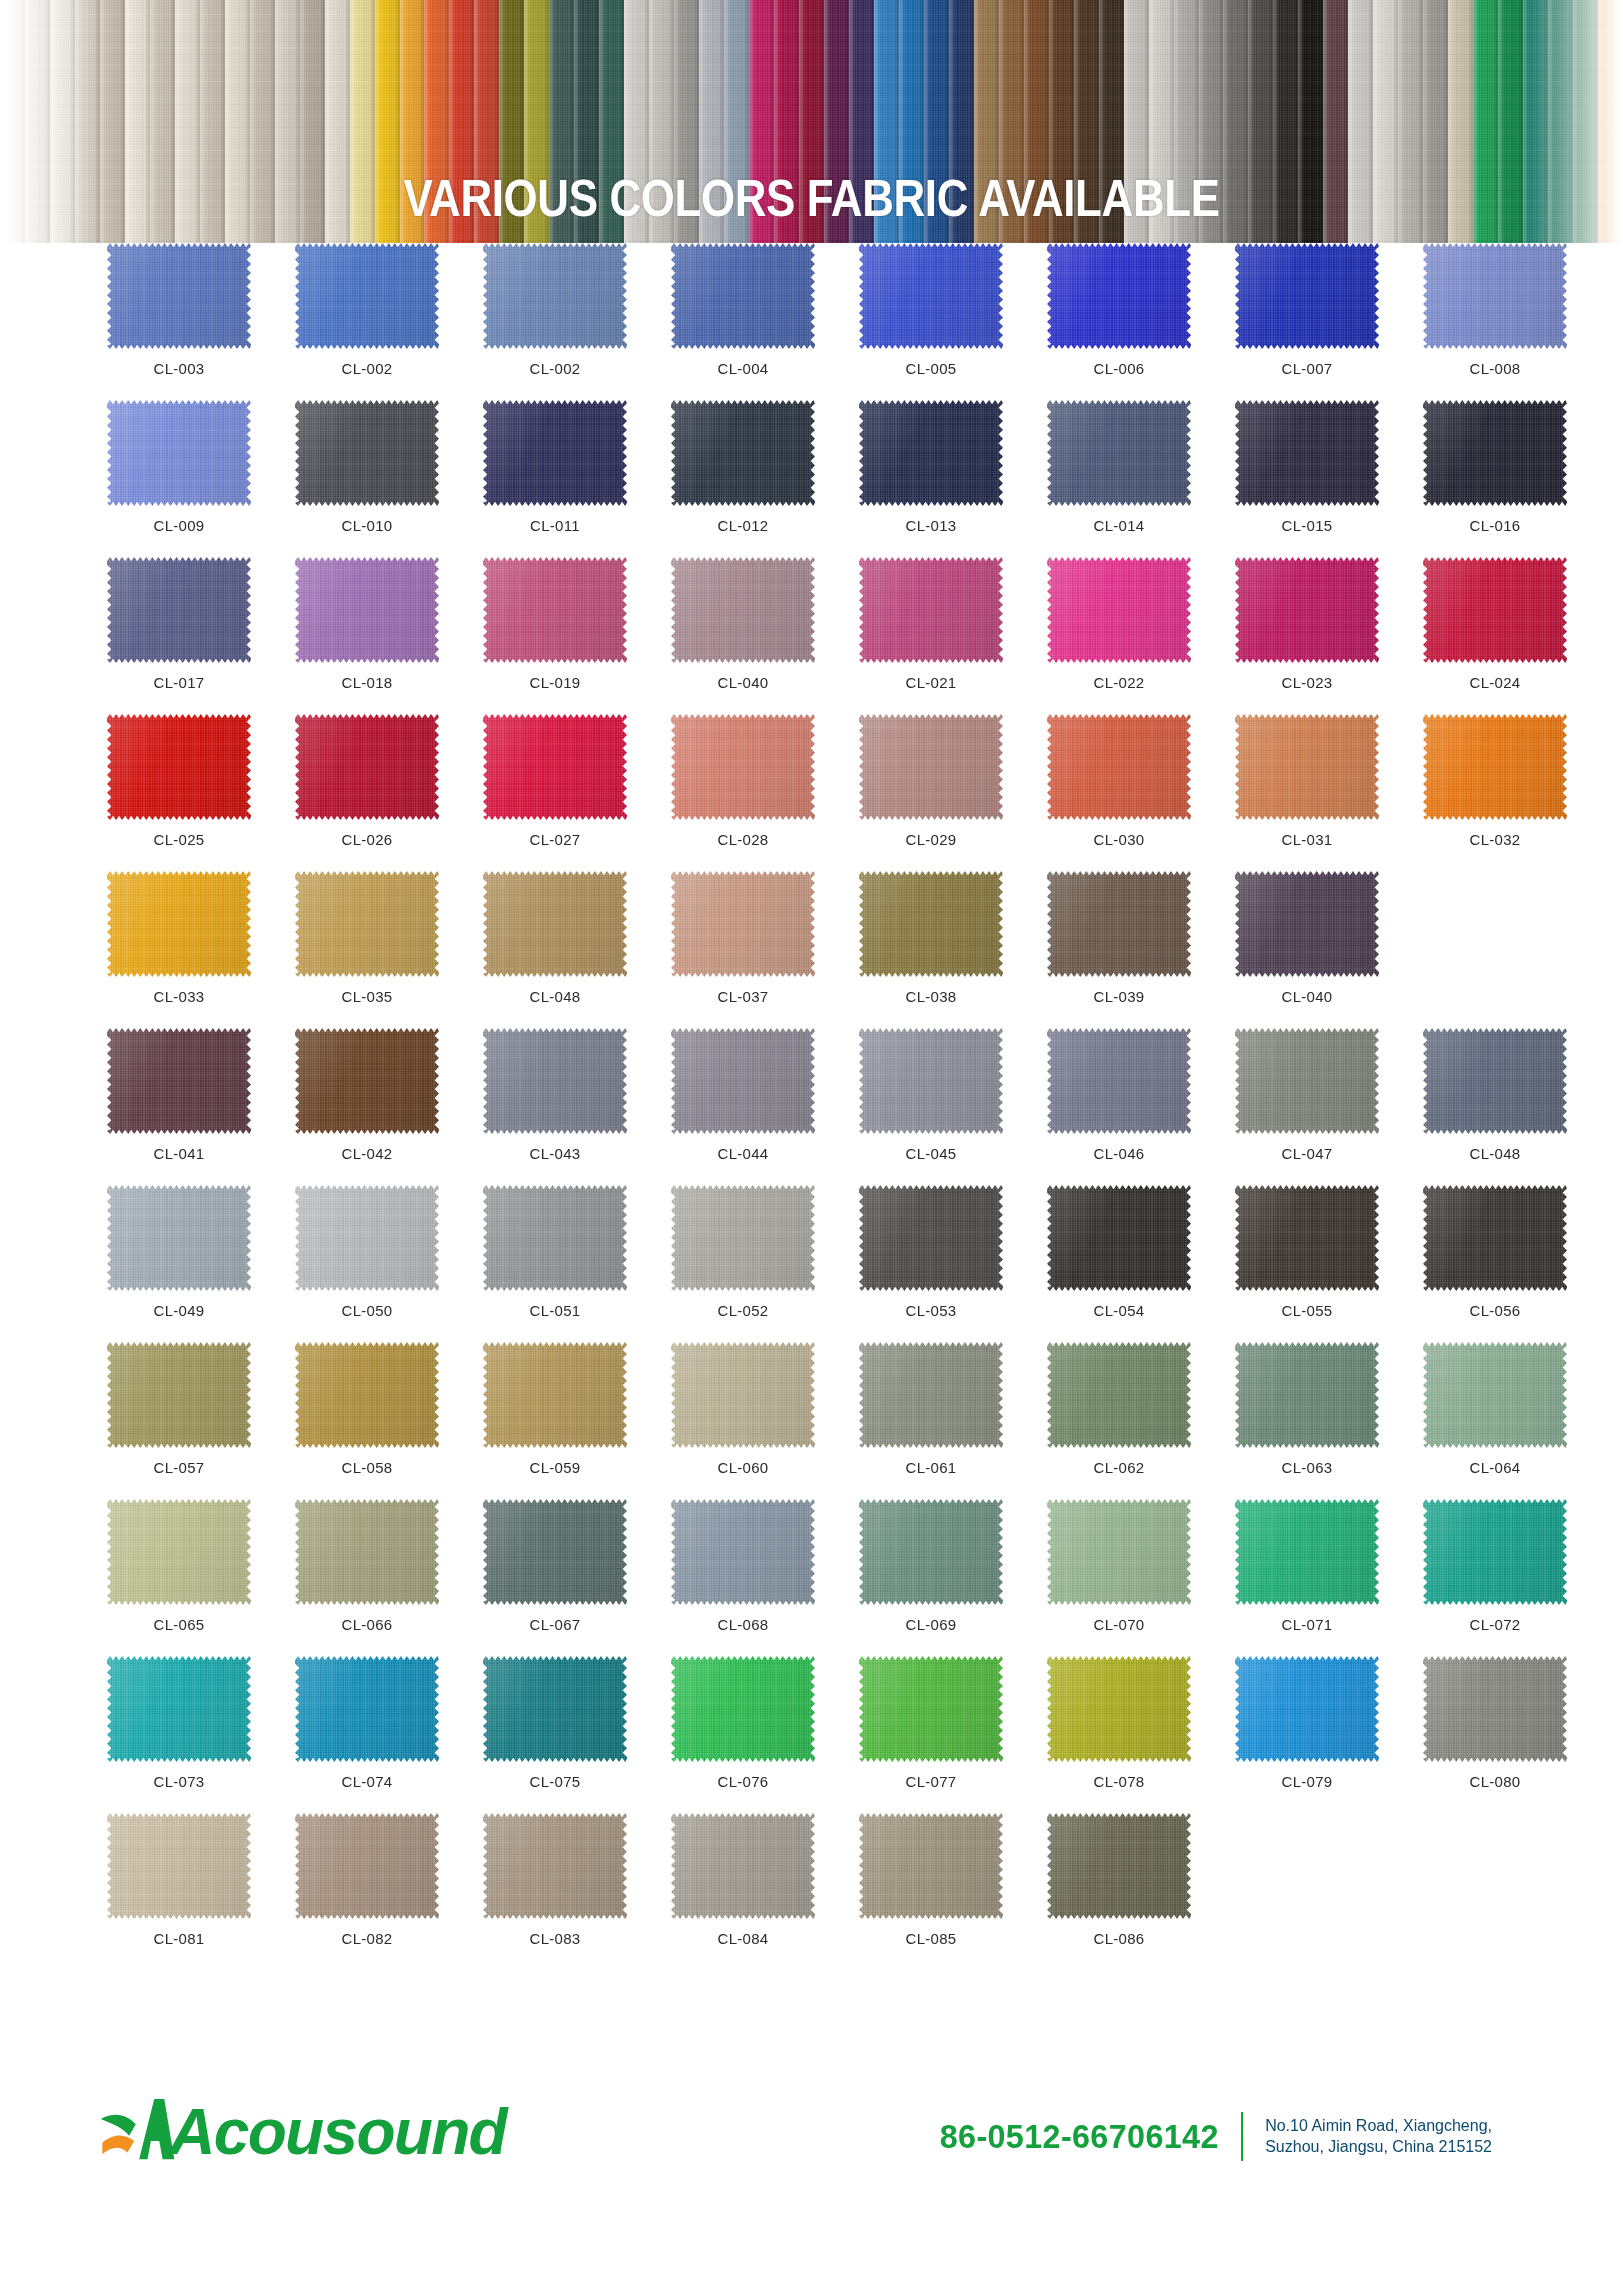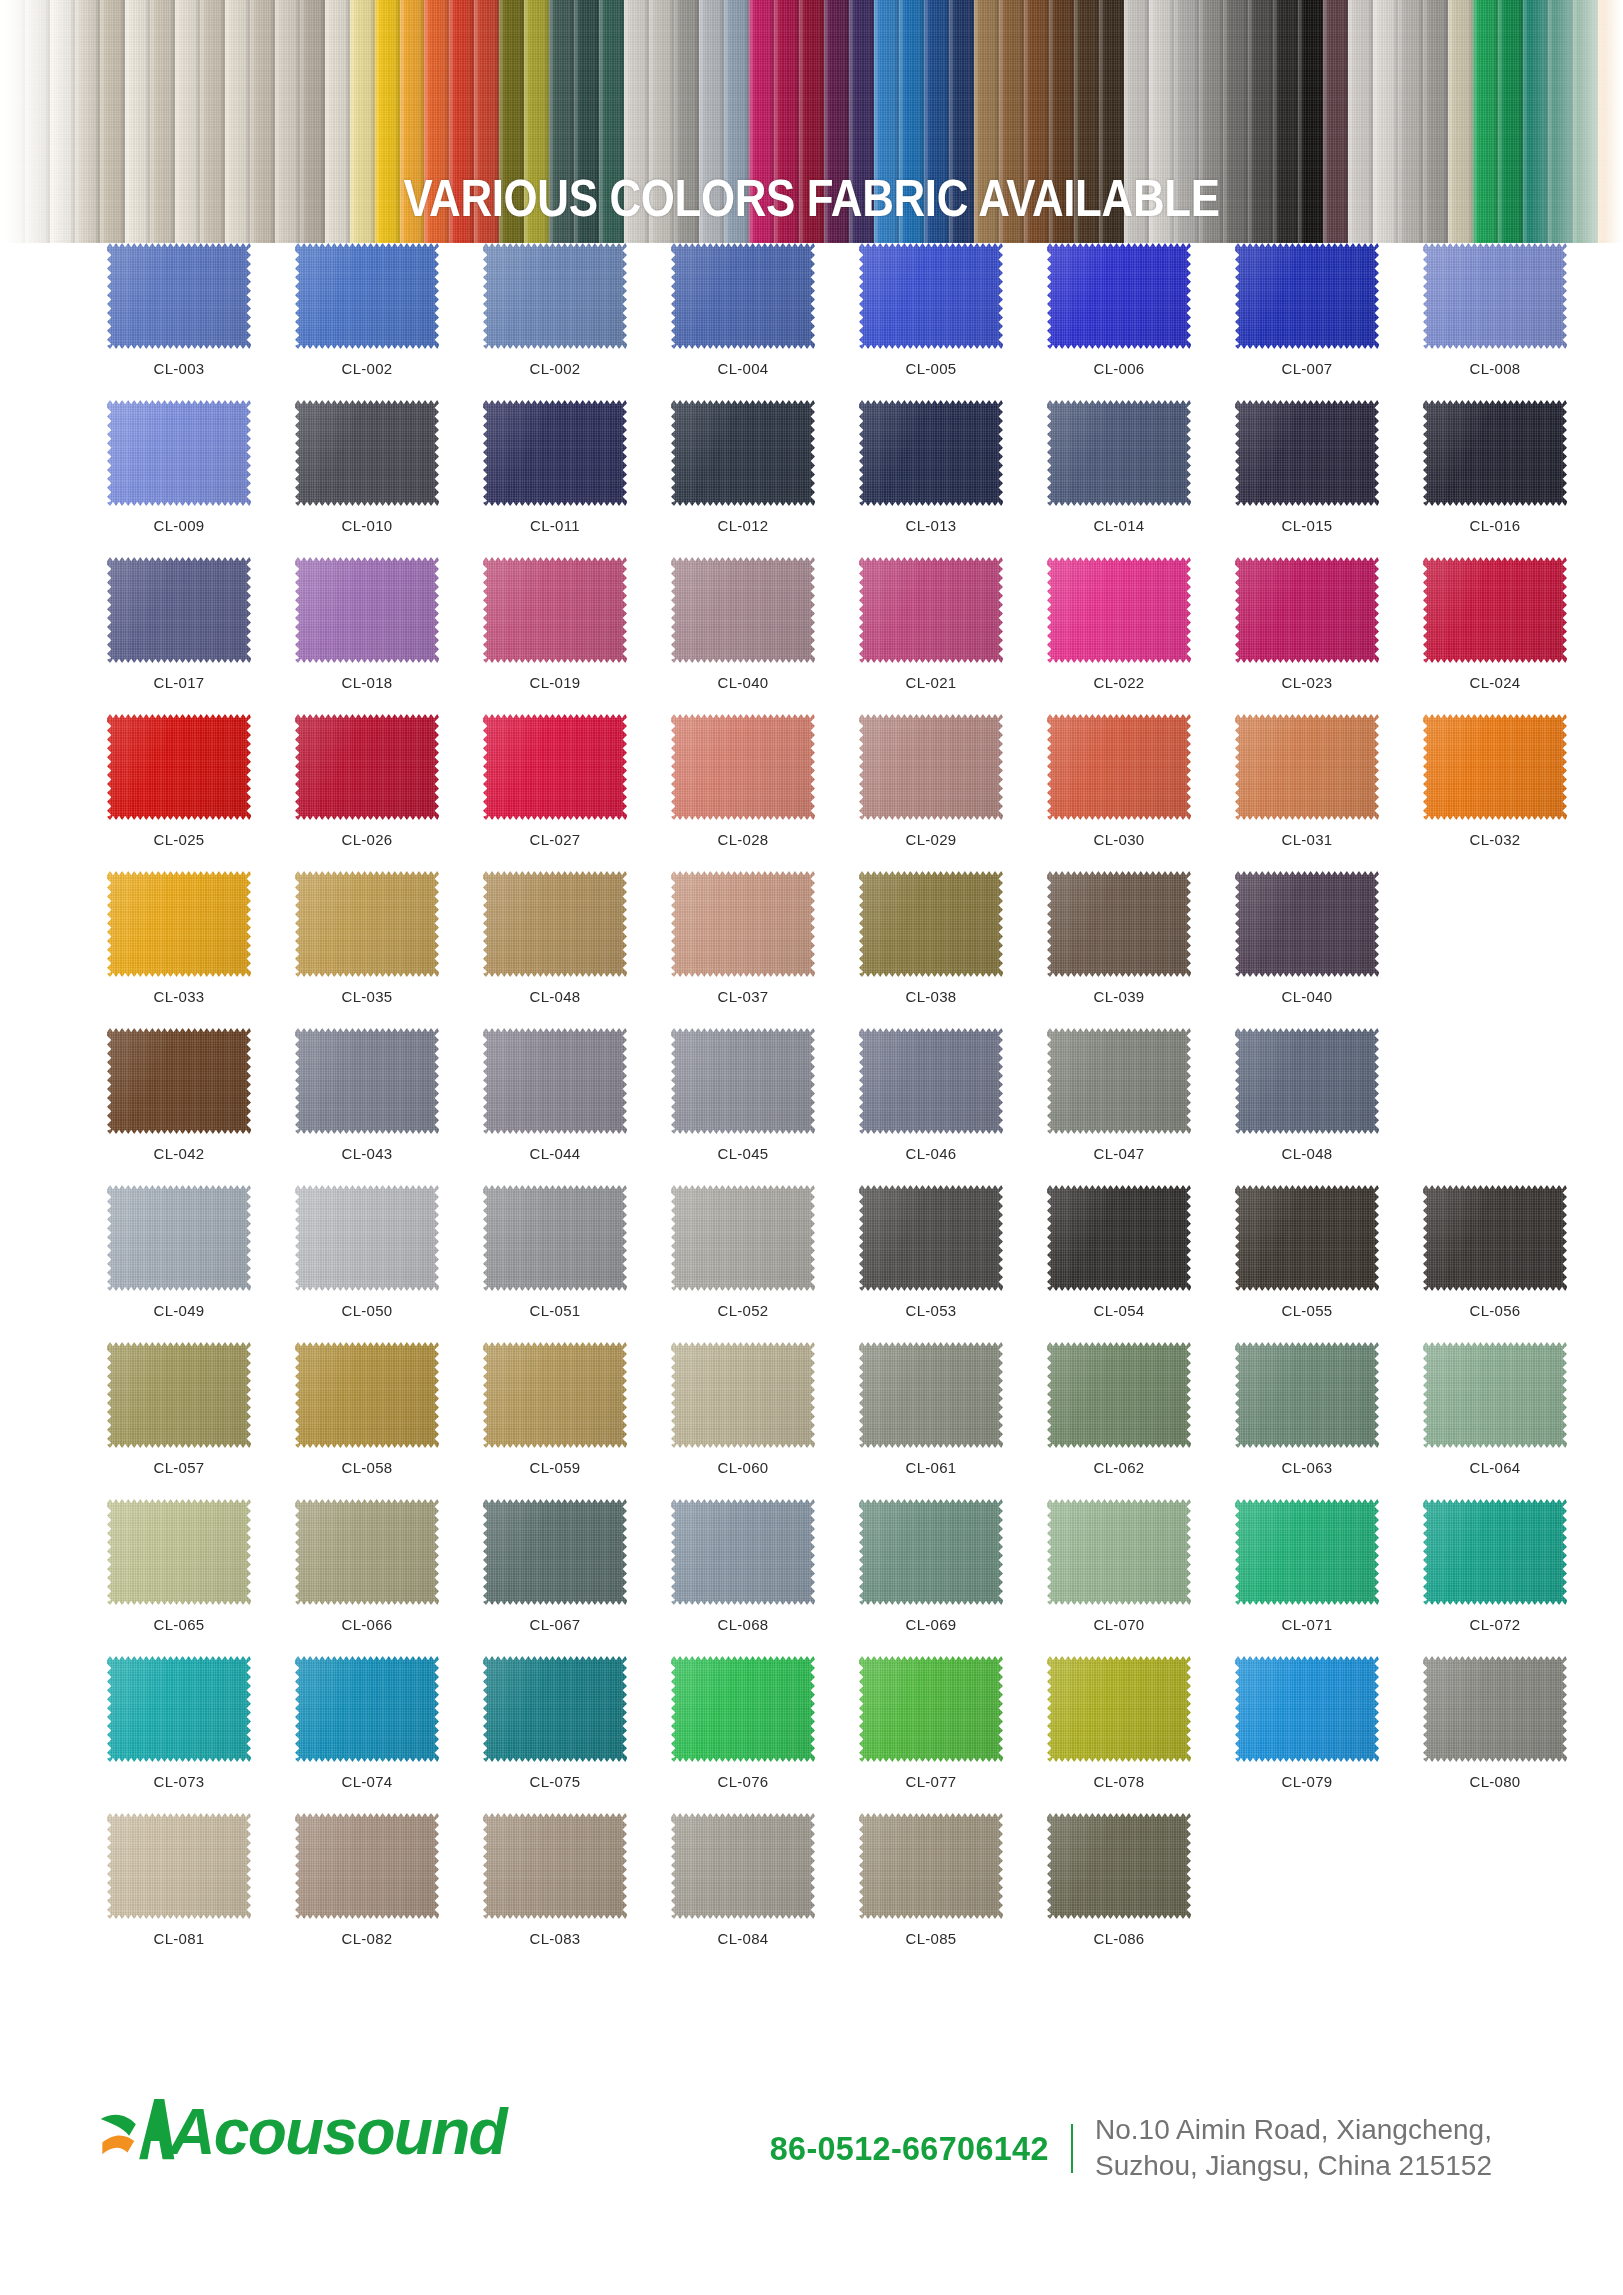--- a/index.html
+++ b/index.html
@@ -114,21 +114,21 @@
     position:absolute; right:131px; top:35px;
     display:flex; align-items:center; gap:22px;
   }
   .phone {
     font-family:"Liberation Sans Narrow","Liberation Sans",sans-serif;
     font-weight:bold; font-size:34px; color:#14a03c;
     letter-spacing:0.4px; transform:scaleX(.95); transform-origin:right center;
   }
   .divider { width:2.5px; height:49px; background:#14a03c; }
   .address {
-    font-size:28px; line-height:1.30; color:#737373;
+    font-size:16px; line-height:1.30; color:#0c4a6e;
     font-family:"Liberation Sans", sans-serif;
   }
 </style>
 </head>
 <body>
 
 <div class="banner">
   <div class="strips" id="strips">
       <div class="strip" style="background: rgb(236, 231, 220);"></div>
       <div class="strip" style="background: rgb(227, 221, 208);"></div>
@@ -559,20 +559,29 @@
             <div class="tex"></div>
             <div class="sh"></div>
           </div>
         </div>
         <div class="label">CL-040</div>
       </div>
     </div>
     <div class="row">
       <div class="cell">
         <div class="sw-wrap">
+          <div class="swatch" style="background: rgb(96, 60, 70);">
+            <div class="tex"></div>
+            <div class="sh"></div>
+          </div>
+        </div>
+        <div class="label">CL-041</div>
+      </div>
+      <div class="cell">
+        <div class="sw-wrap">
           <div class="swatch" style="background: rgb(107, 67, 38);">
             <div class="tex"></div>
             <div class="sh"></div>
           </div>
         </div>
         <div class="label">CL-042</div>
       </div>
       <div class="cell">
         <div class="sw-wrap">
           <div class="swatch" style="background: rgb(126, 130, 146);">

